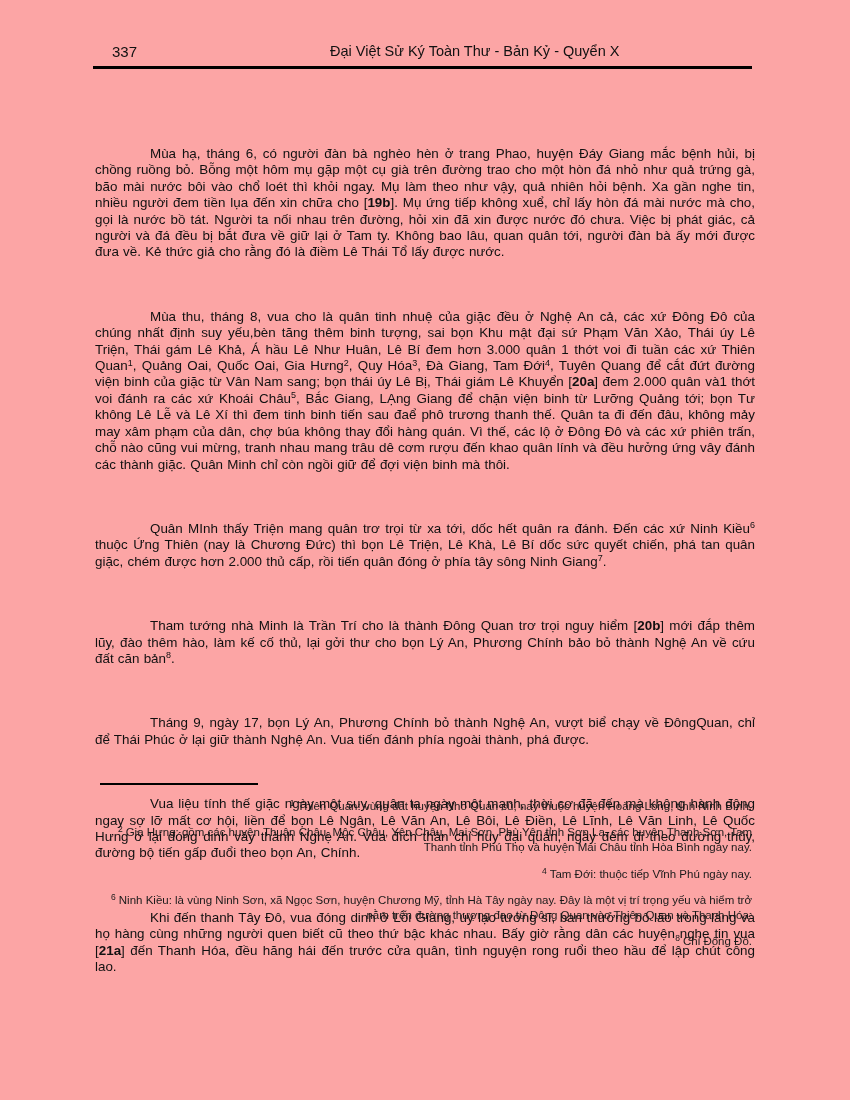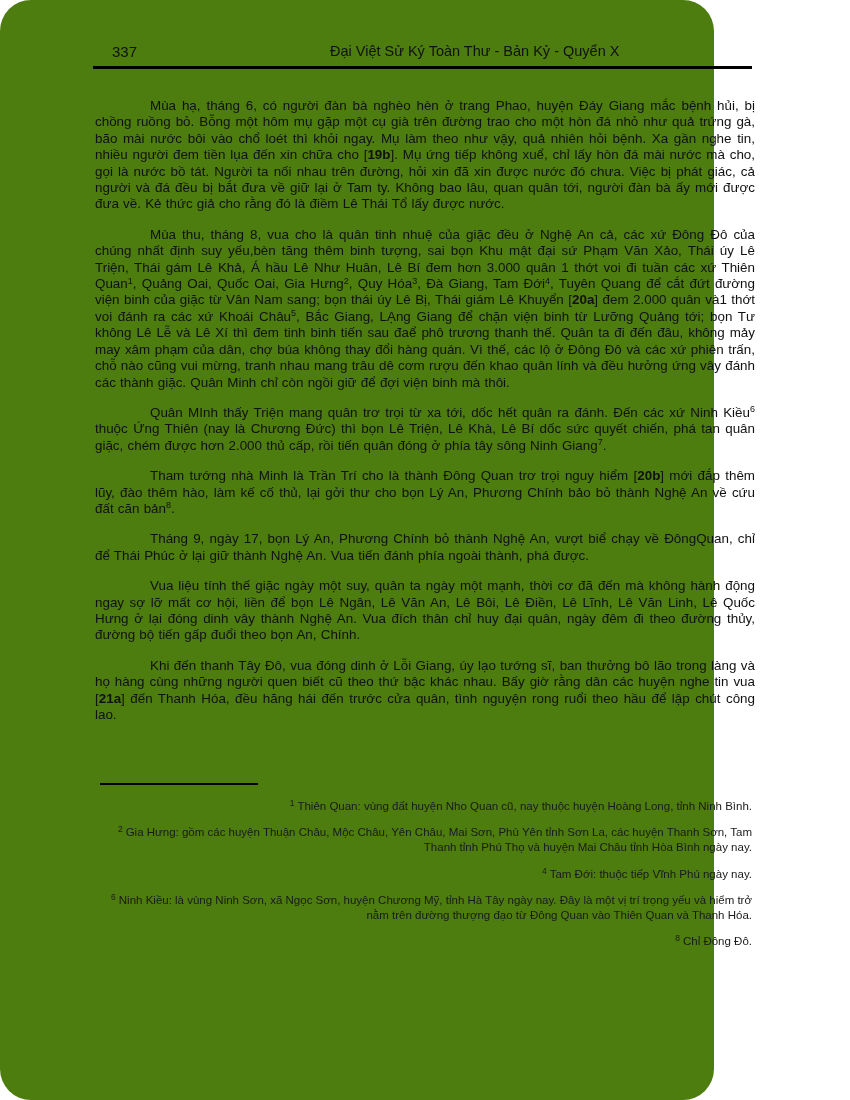--- a/index.html
+++ b/index.html
@@ -4,21 +4,21 @@
 <style>
   * { margin:0; padding:0; box-sizing:border-box; }
   html,body { background:#ffffff; }
   body {
     width:850px; height:1100px;
     font-family:"Liberation Sans","DejaVu Sans",sans-serif;
     color:#111111;
     position:relative;
     overflow:hidden;
   }
-  .page { position:relative; width:714px; height:1100px; background:#4d7c0f;border-radius:31px; }
+  .page { position:relative; width:850px; height:1100px; background:#fca5a5; }
 
   
   .page-number {
     position:absolute; left:112px; top:43px;
     font-size:15px; color:#111111;
   }
   .page-title {
     position:absolute; left:330px; top:43px;
     font-size:14.5px; color:#111111; white-space:nowrap;
   }
@@ -30,20 +30,21 @@
   
   .body-text {
     position:absolute; left:95px; top:98px; width:660px;
   }
   .para {
     font-size:13.4px; line-height:16.4px;
     text-align:justify; text-indent:55px;
     margin-bottom:14px;
     color:#111111;
     word-spacing:0.5px;
+    margin-top:48px;
   }
   .para b { font-weight:bold; }
   .sup {
     font-size:9px; position:relative; top:-4.5px; line-height:0;
   }
 
   
   .footnotes-area {
     position:absolute; left:100px; top:783px; width:652px;
   }

